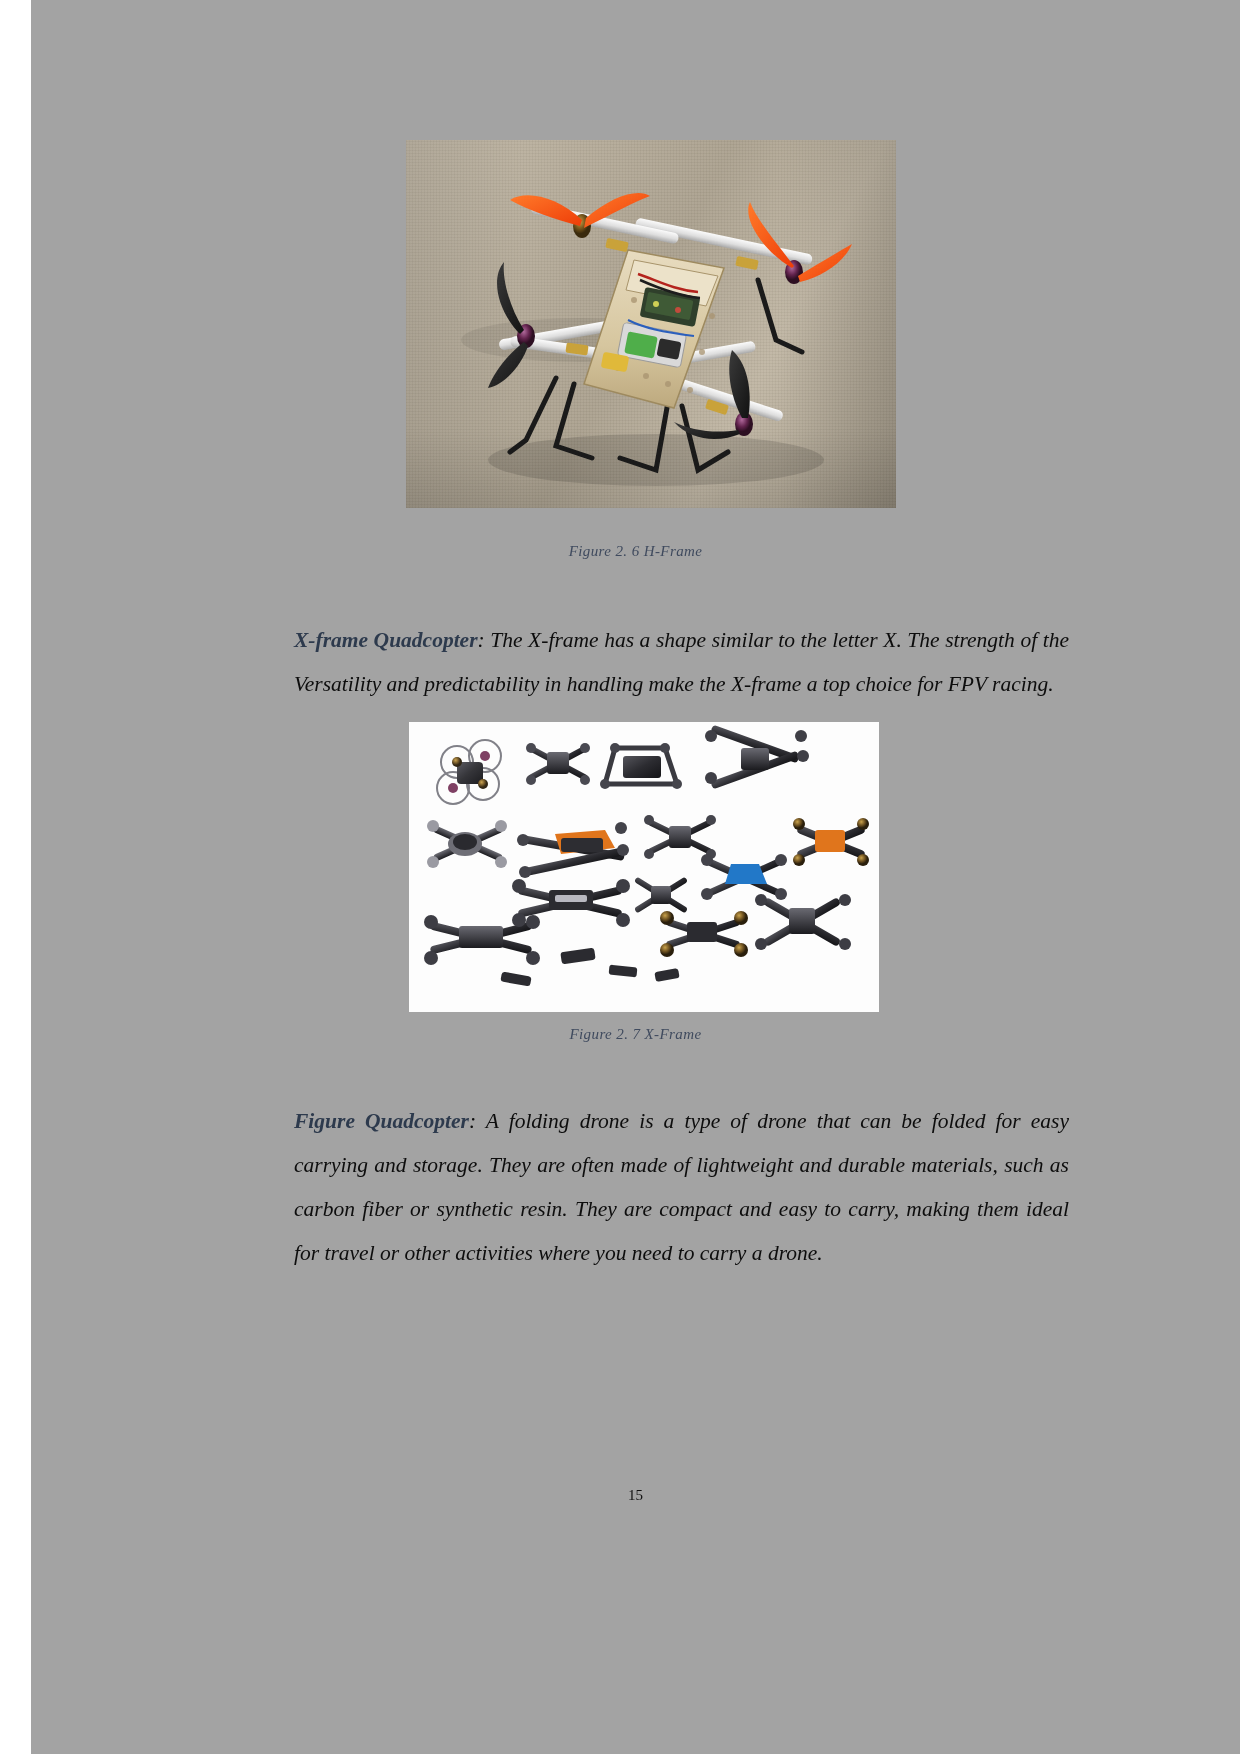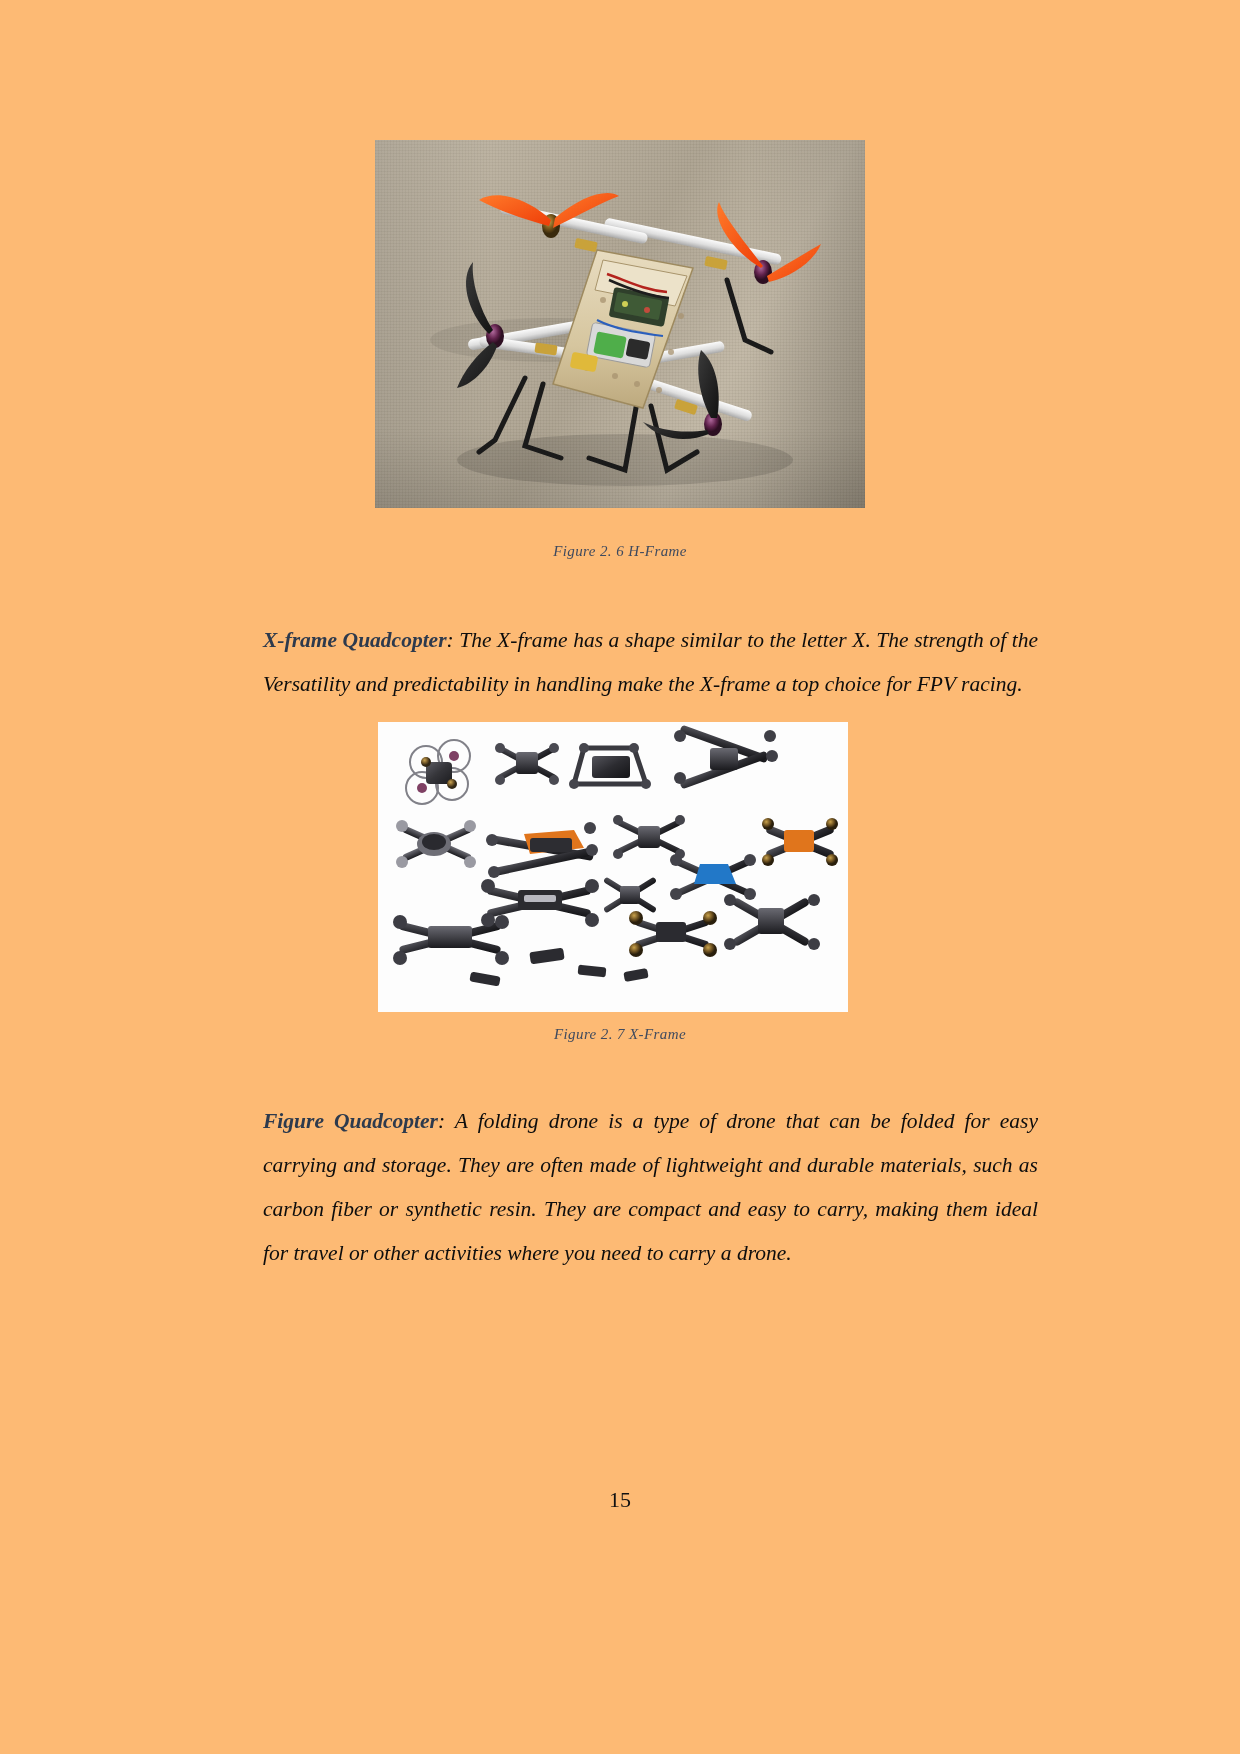--- a/index.html
+++ b/index.html
@@ -11,21 +11,22 @@
     width: 1240px;
     height: 1754px;
     position: relative;
     font-family: "Liberation Serif", "DejaVu Serif", serif;
     color: #000000;
     overflow: hidden;
   }
   .page {
     position: absolute;
     inset: 0;
-    background: #fdba74;
+    background: #a3a3a3;
+    margin-left: 31px;
   }
 
   
   .fig-hframe-wrap {
     position: absolute;
     left: 375px;
     top: 140px;
     width: 490px;
     height: 368px;
     overflow: hidden;
@@ -100,21 +101,21 @@
   .fig-xframe-canvas { position:absolute; inset:0; background:#fdfdfd; }
 
   
   #page-number {
     position: absolute;
     left: 0;
     top: 1487px;
     width: 100%;
     text-align: center;
     font-family: "Liberation Serif", "DejaVu Serif", serif;
-    font-size: 22px;
+    font-size: 15px;
     color: #111111;
   }
 </style>
 </head>
 <body>
 
 <div class="page">
 
   <div class="fig-hframe-wrap">
     <div class="fig-hframe-canvas">

